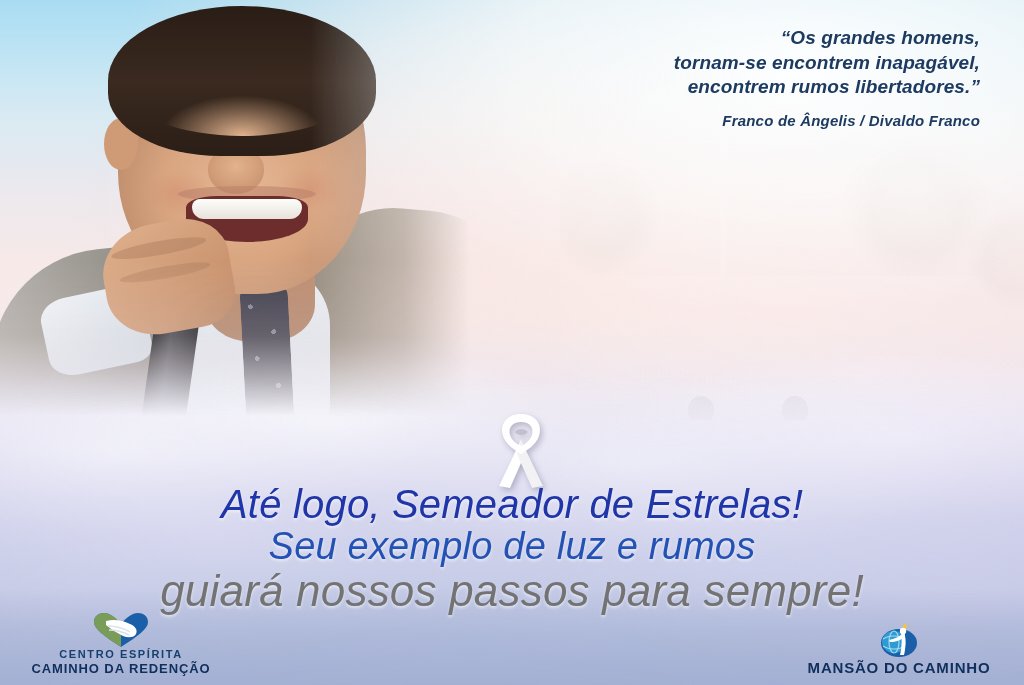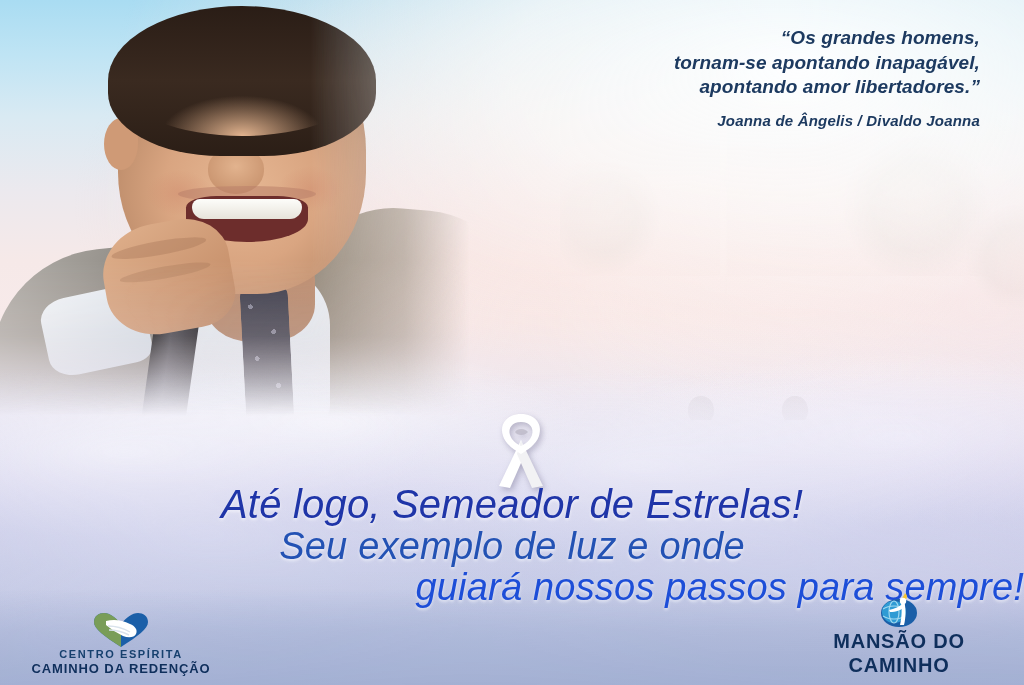--- a/index.html
+++ b/index.html
@@ -265,36 +265,36 @@
     position:absolute;left:0;right:0;top:484px;text-align:center;
   }
   .headline .h{
     font-style:italic;font-weight:normal;
     line-height:1.03;
     letter-spacing:.2px;
     text-shadow:0 2px 3px rgba(255,255,255,.55);
   }
   .headline .h1{font-size:40px;color:#1f35a8;}
   .headline .h2{font-size:38px;color:#2352b4;margin-top:2px;}
-  .headline .h3{font-size:38px;color:#1d4ed8;margin-top:2px;text-align:right;}
+  .headline .h3{font-size:44px;color:#737373;margin-top:2px;}
 
   
   .logo{position:absolute;bottom:8px;text-align:center;}
   .logo.left{left:14px;width:214px;}
   .logo.right{right:10px;width:230px;}
   .logo .mark{height:36px;display:flex;align-items:flex-end;justify-content:center;}
   .logo .t1{
     font-size:11px;font-weight:bold;letter-spacing:1.6px;
     color:#16406e;line-height:1.2;
   }
   .logo .t2{
     font-size:13px;font-weight:bold;letter-spacing:.9px;
     color:#0f2f5c;line-height:1.2;
   }
-  .logo.right .t2{font-size:20px;letter-spacing:.8px;text-align:center;}
+  .logo.right .t2{font-size:15px;letter-spacing:.8px;text-align:center;}
 </style>
 </head>
 <body>
 
 <div class="poster">
 
   <div class="bg-sky"></div>
 
   <div class="bg-photo">
     <div class="gnd"></div>
@@ -341,38 +341,38 @@
       </div>
     <div class="p-hair"></div>
     <div class="p-cuff"></div>
     <div class="p-mic-body"></div>
     <div class="p-mic-head"></div>
     <div class="p-hand"></div>
   </div>
 
   <div class="quote">
     <div class="line">“Os grandes homens,</div>
-    <div class="line">tornam-se apontando inapagável,</div>
-    <div class="line">apontando amor libertadores.”</div>
-    <div class="attrib">Joanna de Ângelis / Divaldo Joanna</div>
+    <div class="line">tornam-se encontrem inapagável,</div>
+    <div class="line">encontrem rumos libertadores.”</div>
+    <div class="attrib">Franco de Ângelis / Divaldo Franco</div>
   </div>
 
   <div class="ribbon">
     <svg width="72" height="78" viewBox="0 0 72 78">
       <path d="M36 30 L14 76 L25 78 L40 44 Z" fill="#ffffff"></path>
       <path d="M36 30 L58 76 L47 78 L32 44 Z" fill="#f2f2f4"></path>
       <path d="M36 4 C22 4 14 14 18 26 C21 35 30 40 36 44 C42 40 51 35 54 26 C58 14 50 4 36 4 Z
                M36 12 C45 12 49 18 47 25 C45 31 40 34 36 36 C32 34 27 31 25 25 C23 18 27 12 36 12 Z" fill="#ffffff"></path>
       <path d="M30 22 C32 18 40 18 43 22 C40 26 32 26 30 22 Z" fill="#b9b6c4" opacity=".75"></path>
     </svg>
   </div>
 
   <div class="headline">
     <div class="h h1">Até logo, Semeador de Estrelas!</div>
-    <div class="h h2">Seu exemplo de luz e onde</div>
+    <div class="h h2">Seu exemplo de luz e rumos</div>
     <div class="h h3">guiará nossos passos para sempre!</div>
   </div>
 
   <div class="logo left">
     <div class="mark">
       <svg width="58" height="36" viewBox="0 0 58 36">
         <path d="M29 35 C12 24 2 17 2 10 C2 4 7 1 12 1 C18 1 23 5 29 12 C35 5 40 1 46 1 C51 1 56 4 56 10 C56 17 46 24 29 35 Z" fill="#1b5fa8"></path>
         <path d="M29 35 C12 24 2 17 2 10 C2 4 7 1 12 1 C18 1 23 5 29 12 Z" fill="#8aa84a" opacity=".85"></path>
         <path d="M14 9 C22 7 30 8 38 12 C43 14 46 18 44 22 C42 26 36 26 31 24 C25 21 19 17 14 13 Z" fill="#ffffff"></path>
         <path d="M16 14 C23 14 31 16 38 20" stroke="#d9e2ec" stroke-width="1.4" fill="none"></path>

